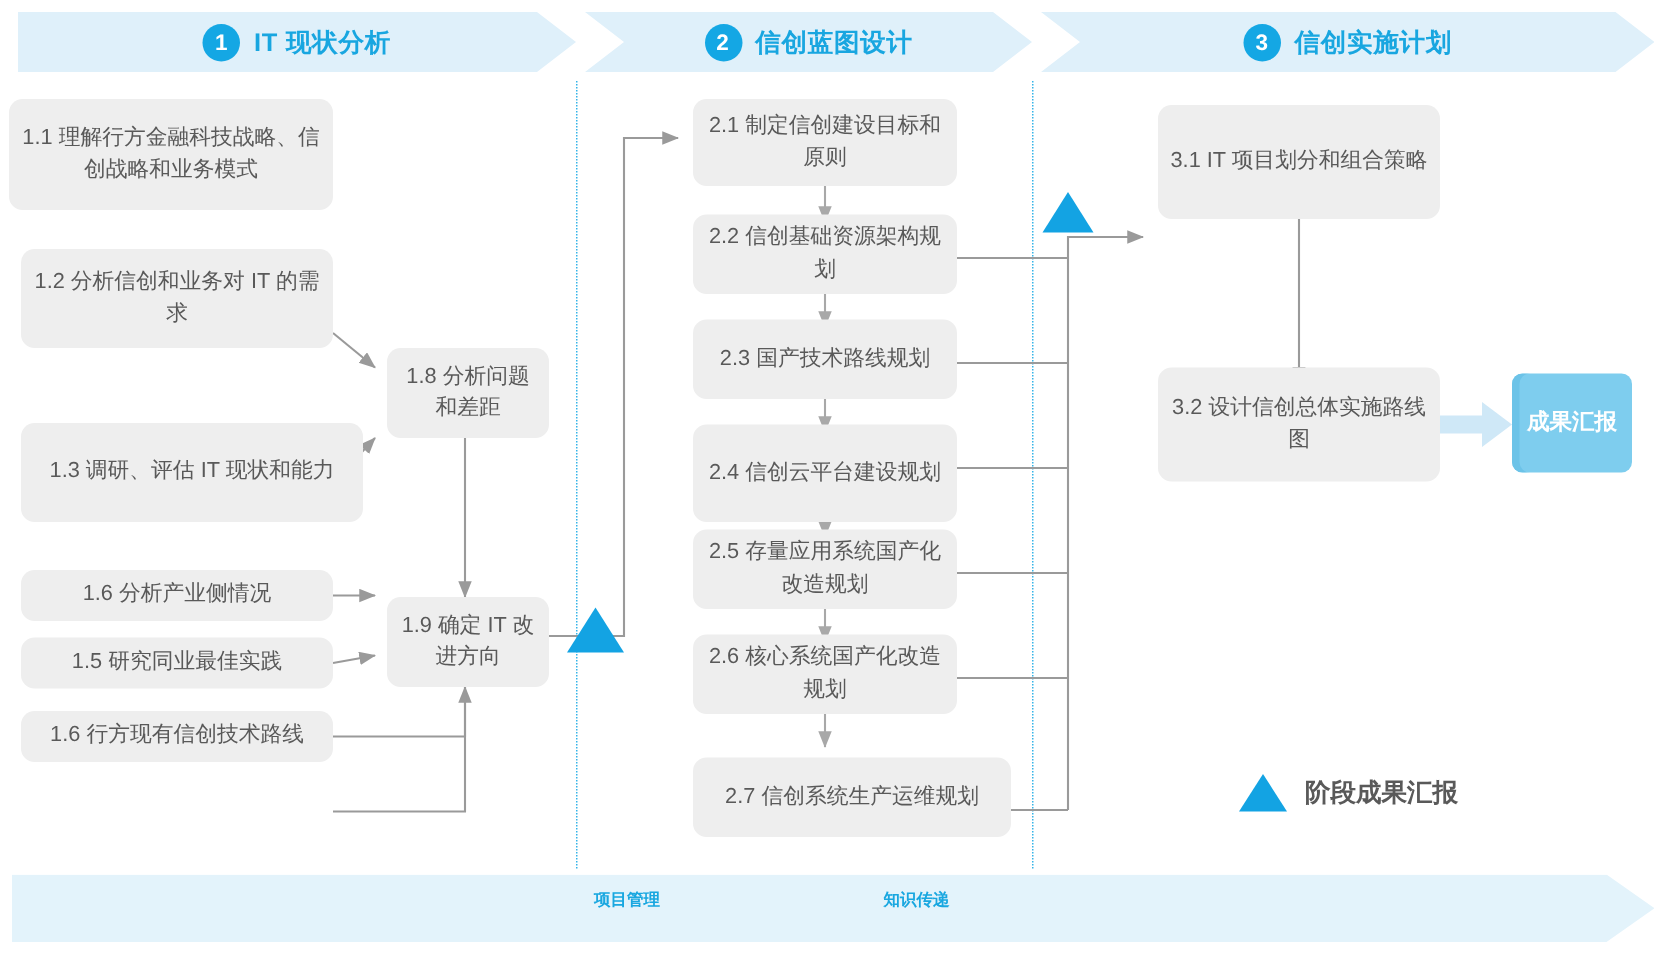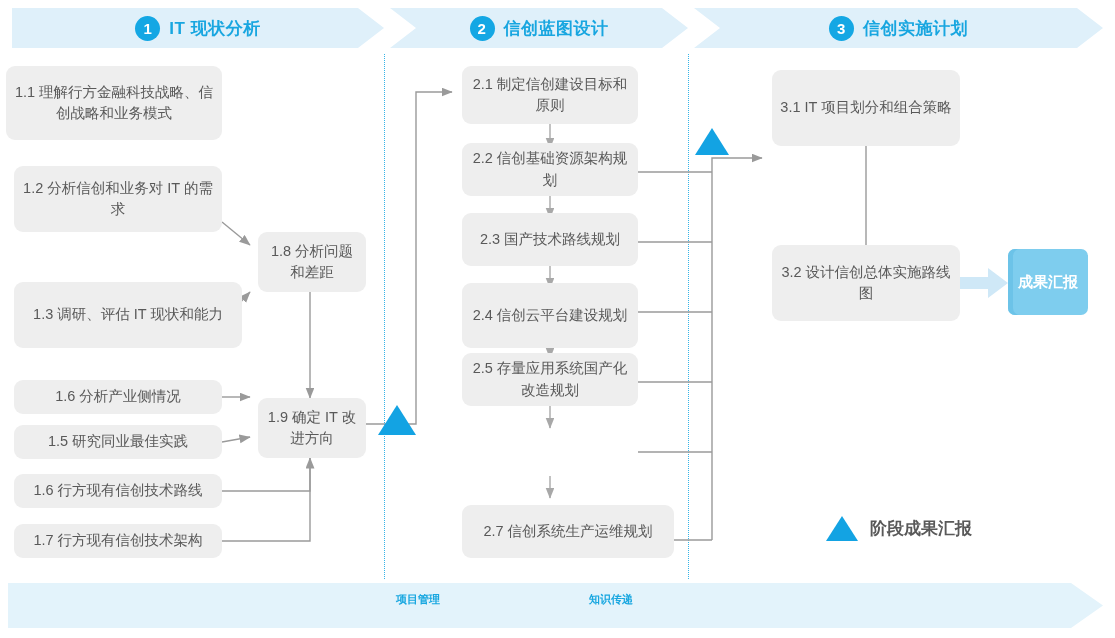--- a/index.html
+++ b/index.html
@@ -214,23 +214,20 @@
   </div>
   <div class="box" style="left:14px;top:380px;width:208px;height:34px;">
     <span>1.6 分析产业侧情况</span>
   </div>
   <div class="box" style="left:14px;top:425px;width:208px;height:34px;">
     <span>1.5 研究同业最佳实践</span>
   </div>
   <div class="box" style="left:14px;top:474px;width:208px;height:34px;">
     <span>1.6 行方现有信创技术路线</span>
   </div>
-  <div class="box" style="left:14px;top:524px;width:208px;height:34px;">
-    <span>1.7 行方现有信创技术架构</span>
-  </div>
   <div class="box" style="left:258px;top:232px;width:108px;height:60px;">
     <span>1.8 分析问题和差距</span>
   </div>
   <div class="box" style="left:258px;top:398px;width:108px;height:60px;">
     <span>1.9 确定 IT 改进方向</span>
   </div>
 
   <div class="box" style="left:462px;top:66px;width:176px;height:58px;">
     <span>2.1 制定信创建设目标和原则</span>
   </div>
@@ -238,20 +235,23 @@
     <span>2.2 信创基础资源架构规划</span>
   </div>
   <div class="box" style="left:462px;top:213px;width:176px;height:53px;">
     <span>2.3 国产技术路线规划</span>
   </div>
   <div class="box" style="left:462px;top:283px;width:176px;height:65px;">
     <span>2.4 信创云平台建设规划</span>
   </div>
   <div class="box" style="left:462px;top:353px;width:176px;height:53px;">
     <span>2.5 存量应用系统国产化改造规划</span>
+  </div>
+  <div class="box" style="left:462px;top:423px;width:176px;height:53px;">
+    <span>2.6 核心系统国产化改造规划</span>
   </div>
   <div class="box" style="left:462px;top:505px;width:212px;height:53px;">
     <span>2.7 信创系统生产运维规划</span>
   </div>
 
   <div class="box" style="left:772px;top:70px;width:188px;height:76px;">
     <span>3.1 IT 项目划分和组合策略</span>
   </div>
   <div class="box" style="left:772px;top:245px;width:188px;height:76px;justify-content:center;">
     <span>3.2 设计信创总体实施路线图</span>

